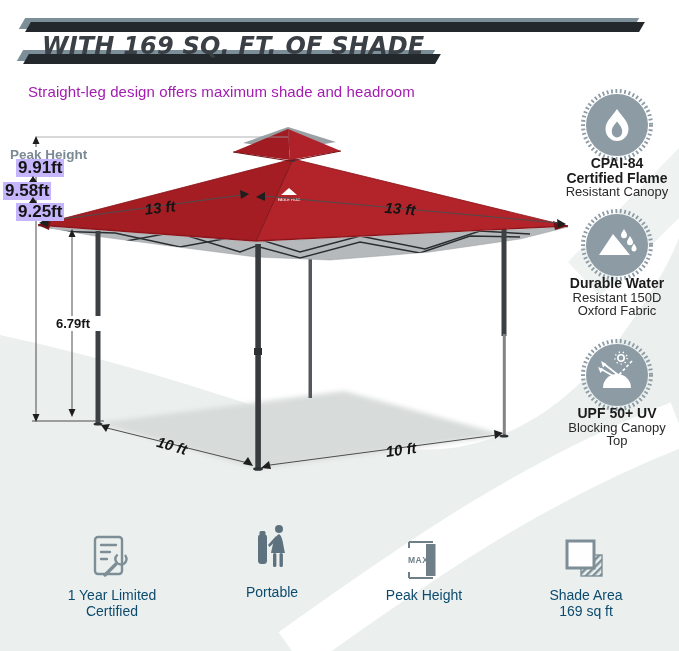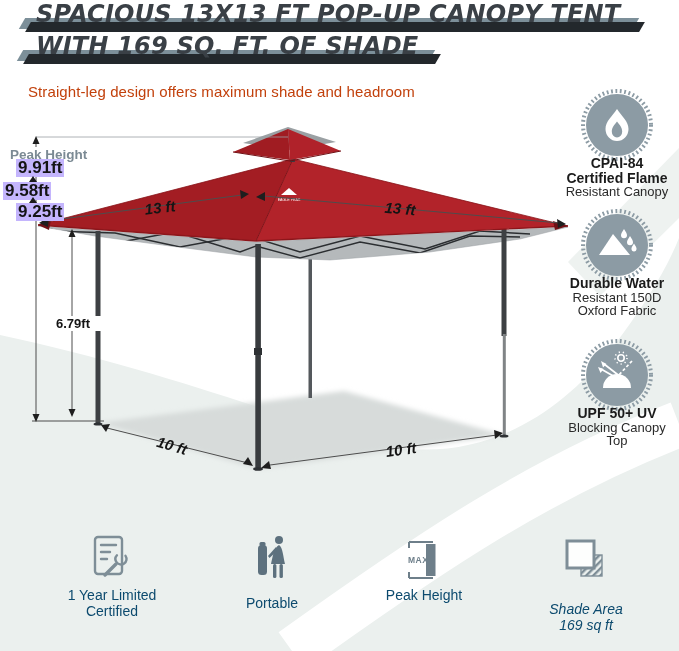--- a/index.html
+++ b/index.html
@@ -5,21 +5,21 @@
   html,body{margin:0;padding:0;background:#fff;font-family:"Liberation Sans",sans-serif;}
   #stage{position:relative;width:679px;height:651px;background:#fff;overflow:hidden;}
   #stage *{box-sizing:border-box;}
   .abs{position:absolute;}
   svg{display:block;}
   
   .title-bar{position:absolute;height:11px;background:#7c8f99;transform:skewX(-30deg);z-index:1;}
   .title-bar::after{content:"";position:absolute;left:8px;top:4px;right:-8px;bottom:-3px;background:#23282c;z-index:-1;}
   .title-text{position:absolute;z-index:2;font-family:"DejaVu Sans",sans-serif;font-style:italic;font-weight:bold;
     font-size:24px;color:#3a4046;letter-spacing:.2px;white-space:nowrap;}
-  .subtitle{position:absolute;z-index:2;font-size:15px;color:#c2410c;letter-spacing:.1px;white-space:nowrap;}
+  .subtitle{position:absolute;z-index:2;font-size:15px;color:#a21caf;letter-spacing:.1px;white-space:nowrap;}
   
   .dim{position:absolute;z-index:3;font-weight:bold;color:#141414;white-space:nowrap;}
   .peak-label{font-size:13.5px;color:#7b8a94;font-weight:bold;}
   .height-val{font-size:17px;background:#c4b5fd;padding:0 2px;line-height:1.05;}
   .stepup{position:absolute;z-index:3;width:0;height:0;border-left:4px solid transparent;border-right:4px solid transparent;border-bottom:6px solid #1c1c1c;}
   .edge-label{font-size:15px;font-style:italic;}
   .leg-label{font-size:13px;background:#fff;padding:0 2px;text-align:center;}
   
   .feature-text{position:absolute;left:527px;width:180px;text-align:center;z-index:2;}
   .f-bold{font-weight:bold;font-size:14px;line-height:14.5px;color:#1b1b1b;}
@@ -121,23 +121,22 @@
       <polygon points="256,197 265,192 265,201"></polygon>
       <polygon points="566,224 557,219 558,228"></polygon>
       <polygon points="101,425 110,424 106,432"></polygon>
       <polygon points="253,466 243,464 248,457"></polygon>
       <polygon points="261,468 271,469 269,461"></polygon>
       <polygon points="503,433 494,430 495,439"></polygon>
     </g>
   </svg>
 
   <div class="title-bar" style="left:22px;top:18px;width:614px;"></div>
-  <div class="title-text" style="left:36px;top:0px;">SPACIOUS 13X13 FT POP-UP CANOPY TENT</div>
   <div class="title-bar" style="left:20px;top:50px;width:412px;"></div>
-  <div class="title-text" style="left:36px;top:32px;">WITH 169 SQ. FT. OF SHADE</div>
+  <div class="title-text" style="left:42px;top:32px;">WITH 169 SQ. FT. OF SHADE</div>
   <div class="subtitle" style="left:28px;top:83px;">Straight-leg design offers maximum shade and headroom</div>
 
   <div class="dim peak-label" style="left:8px;top:147px;background:#fff;padding:0 2px;">Peak Height</div>
   <div class="dim height-val" style="left:16px;top:159px;">9.91ft</div>
   <div class="stepup" style="left:29px;top:176px;"></div>
   <div class="dim height-val" style="left:3px;top:182px;">9.58ft</div>
   <div class="stepup" style="left:29px;top:197px;"></div>
   <div class="dim height-val" style="left:16px;top:203px;">9.25ft</div>
   <div class="dim leg-label" style="left:42px;top:316px;width:62px;">6.79ft</div>
   <div class="dim edge-label" style="left:132px;top:199px;width:56px;text-align:center;transform:rotate(-7deg);">13 ft</div>
@@ -209,21 +208,21 @@
       <line x1="-11" y1="1" x2="-5" y2="1"></line>
       <circle cx="9" cy="1" r="5.5" stroke-dasharray="24 11" transform="rotate(-35 9 1)"></circle>
       <line x1="4" y1="6" x2="-7" y2="17" stroke-width="3.4"></line>
     </svg>
     <div class="spec-caption" style="margin-top:4px;">
       <div>1 Year Limited</div>
       <div>Certified</div>
     </div>
   </div>
 
-  <div class="spec" style="left:197px;top:532px;">
+  <div class="spec" style="left:197px;top:521px;">
     <svg width="44" height="52" viewBox="-22 -26 44 52" fill="#5d717e">
       <rect x="-14" y="-13" width="9" height="30" rx="3.5"></rect>
       <rect x="-12.5" y="-16" width="6" height="4" rx="1.5"></rect>
       <circle cx="7" cy="-18" r="4"></circle>
       <path d="M7,-13 C2,-10 1,-3 -1,6 L13,6 C11,-2 11,-10 7,-13 Z"></path>
       <rect x="1" y="6" width="3.4" height="14" rx="1.5"></rect>
       <rect x="7.5" y="6" width="3.4" height="14" rx="1.5"></rect>
       <path d="M4,-11 L-4,-2 L-2.5,0 L5,-7 Z"></path>
     </svg>
     <div class="spec-caption" style="margin-top:12px;">
@@ -245,19 +244,19 @@
     <div class="spec-caption" style="margin-top:6px;">
       <div>Peak Height</div>
     </div>
   </div>
 
   <div class="spec" style="left:511px;top:538px;">
     <svg width="48" height="44" viewBox="-24 -22 48 44">
       <rect x="-5" y="-5" width="21" height="21" fill="url(#hatch)" stroke="#7e8e97" stroke-width="1.4"></rect>
       <rect x="-19" y="-19" width="27" height="27" fill="#fdfefd" stroke="#7e8e97" stroke-width="3"></rect>
     </svg>
-    <div class="spec-caption" style="margin-top:20px;font-style:italic;">
+    <div class="spec-caption" style="margin-top:6px;">
       <div>Shade Area</div>
       <div>169 sq ft</div>
     </div>
   </div>
 
 </div>
 
 </body></html>

